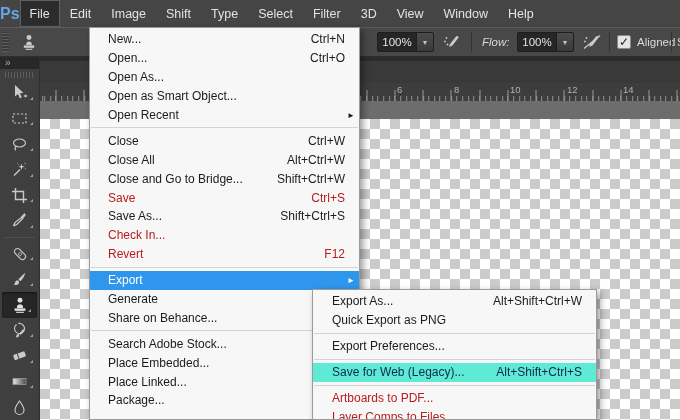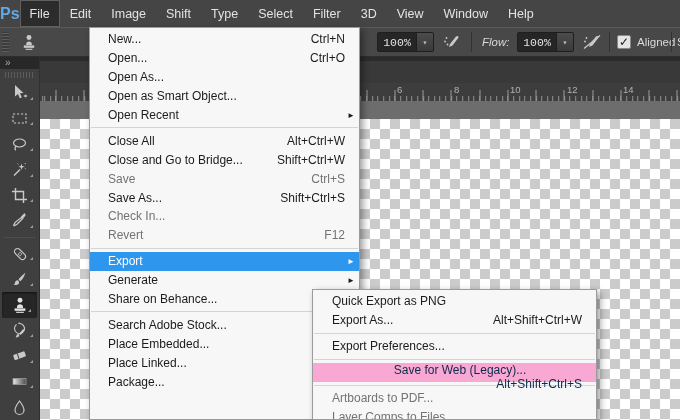--- a/index.html
+++ b/index.html
@@ -14,21 +14,21 @@
         color:#62a8e8;font-size:16px;font-weight:bold;letter-spacing:0;}
   .mb-item{padding:0 10px;display:flex;align-items:center;cursor:default;}
   .mb-item.active{background:#2c2c2c;box-shadow:inset 0 0 0 1px #606060;}
 
   
   .optionsbar{position:absolute;left:0;top:27px;width:680px;height:30px;background:#484848;
               border-top:1px solid #5a5a5a;border-bottom:1px solid #2e2e2e;color:#d9d9d9;font-size:11.5px;}
   .ob-grip{position:absolute;left:2px;top:4px;width:7px;height:20px;
            background:repeating-linear-gradient(0deg,#5e5e5e 0 1px,#3c3c3c 1px 3px);}
   .ob-abs{position:absolute;top:0;height:28px;display:flex;align-items:center;}
-  .ob-box{display:flex;height:20px;border:1px solid #1e1e1e;border-radius:2px;overflow:hidden;background:#262626;font-family:Liberation Mono, monospace;}
+  .ob-box{display:flex;height:20px;border:1px solid #1e1e1e;border-radius:2px;overflow:hidden;background:#262626;}
   .ob-val{width:38px;display:flex;align-items:center;justify-content:center;color:#e4e4e4;}
   .ob-btn{width:17px;background:linear-gradient(#4c4c4c,#3a3a3a);border-left:1px solid #1e1e1e;
           display:flex;align-items:center;justify-content:center;color:#c4c4c4;font-size:8px;}
   .ob-vsep{position:absolute;top:4px;width:1px;height:20px;background:#5c5c5c;border-right:1px solid #333;}
   .ob-check{width:14px;height:14px;background:#e4e4e4;border:1px solid #8a8a8a;border-radius:2px;
             color:#222;font-size:12px;line-height:12px;text-align:center;}
   .partial-dd{position:absolute;left:299px;top:5px;width:23px;height:20px;background:#3a3a3a;
               border:1px solid #242424;border-radius:0 2px 2px 0;display:flex;align-items:center;
               justify-content:center;color:#c4c4c4;font-size:8px;}
 
@@ -63,24 +63,24 @@
   
   .menu{position:absolute;background:#f7f7f7;border:1px solid #9b9b9b;overflow:hidden;
         box-shadow:3px 3px 7px rgba(0,0,0,.4);padding-top:2px;font-size:12px;color:#1b1b1b;}
   .file-menu{left:41px;top:27px;width:271px;height:393px;z-index:10;margin-left:48px;}
   .sub-menu{left:312px;top:289px;width:285px;height:131px;z-index:11;}
   .mrow{height:18.9px;display:flex;align-items:center;padding:0 8px 0 18px;position:relative;}
   .sub-menu .mrow{padding-left:19px;}
   .ms{margin-left:auto;padding-right:6px;}
   .arr{position:absolute;right:4px;top:50%;transform:translateY(-50%);font-size:8px;color:#1b1b1b;}
   .msep{height:1px;background:#d4d4d4;margin:3px 1px;}
-  .dis, .dis .ms{color:#737373;text-align:right;}
+  .dis, .dis .ms{color:#b91c1c;text-align:right;}
   .hl{background:#2f96ee;color:#ffffff;}
   .hl .arr{color:#ffffff;}
-  .hl2{background:#f9a8d4;color:#0d2a4a;flex-direction:column;}
+  .hl2{background:#5eead4;color:#0d2a4a;}
   .hl2 .ms{color:#0d2a4a;}
 
   svg{display:block;}
 </style>
 </head>
 <body>
 
 <div class="app">
 
   <header class="menubar">
@@ -298,20 +298,24 @@
       </div>
     <div class="mrow">
       <span>Open as Smart Object...</span>
       </div>
     <div class="mrow">
       <span>Open Recent</span>
       <span class="arr">►</span>
       </div>
     <div class="msep"></div>
     <div class="mrow">
+      <span>Close</span>
+        <span class="ms">Ctrl+W</span>
+      </div>
+    <div class="mrow">
       <span>Close All</span>
         <span class="ms">Alt+Ctrl+W</span>
       </div>
     <div class="mrow">
       <span>Close and Go to Bridge...</span>
         <span class="ms">Shift+Ctrl+W</span>
       </div>
     <div class="mrow dis">
       <span>Save</span>
         <span class="ms">Ctrl+S</span>
@@ -349,25 +353,25 @@
     <div class="mrow">
       <span>Place Linked...</span>
       </div>
     <div class="mrow">
       <span>Package...</span>
       </div>
   </div>
 
   <div class="menu sub-menu">
     <div class="mrow">
-      <span>Quick Export as PNG</span>
-      </div>
-    <div class="mrow">
       <span>Export As...</span>
         <span class="ms">Alt+Shift+Ctrl+W</span>
+      </div>
+    <div class="mrow">
+      <span>Quick Export as PNG</span>
       </div>
     <div class="msep"></div>
     <div class="mrow">
       <span>Export Preferences...</span>
       </div>
     <div class="msep"></div>
     <div class="mrow hl2">
       <span>Save for Web (Legacy)...</span>
         <span class="ms">Alt+Shift+Ctrl+S</span>
       </div>

